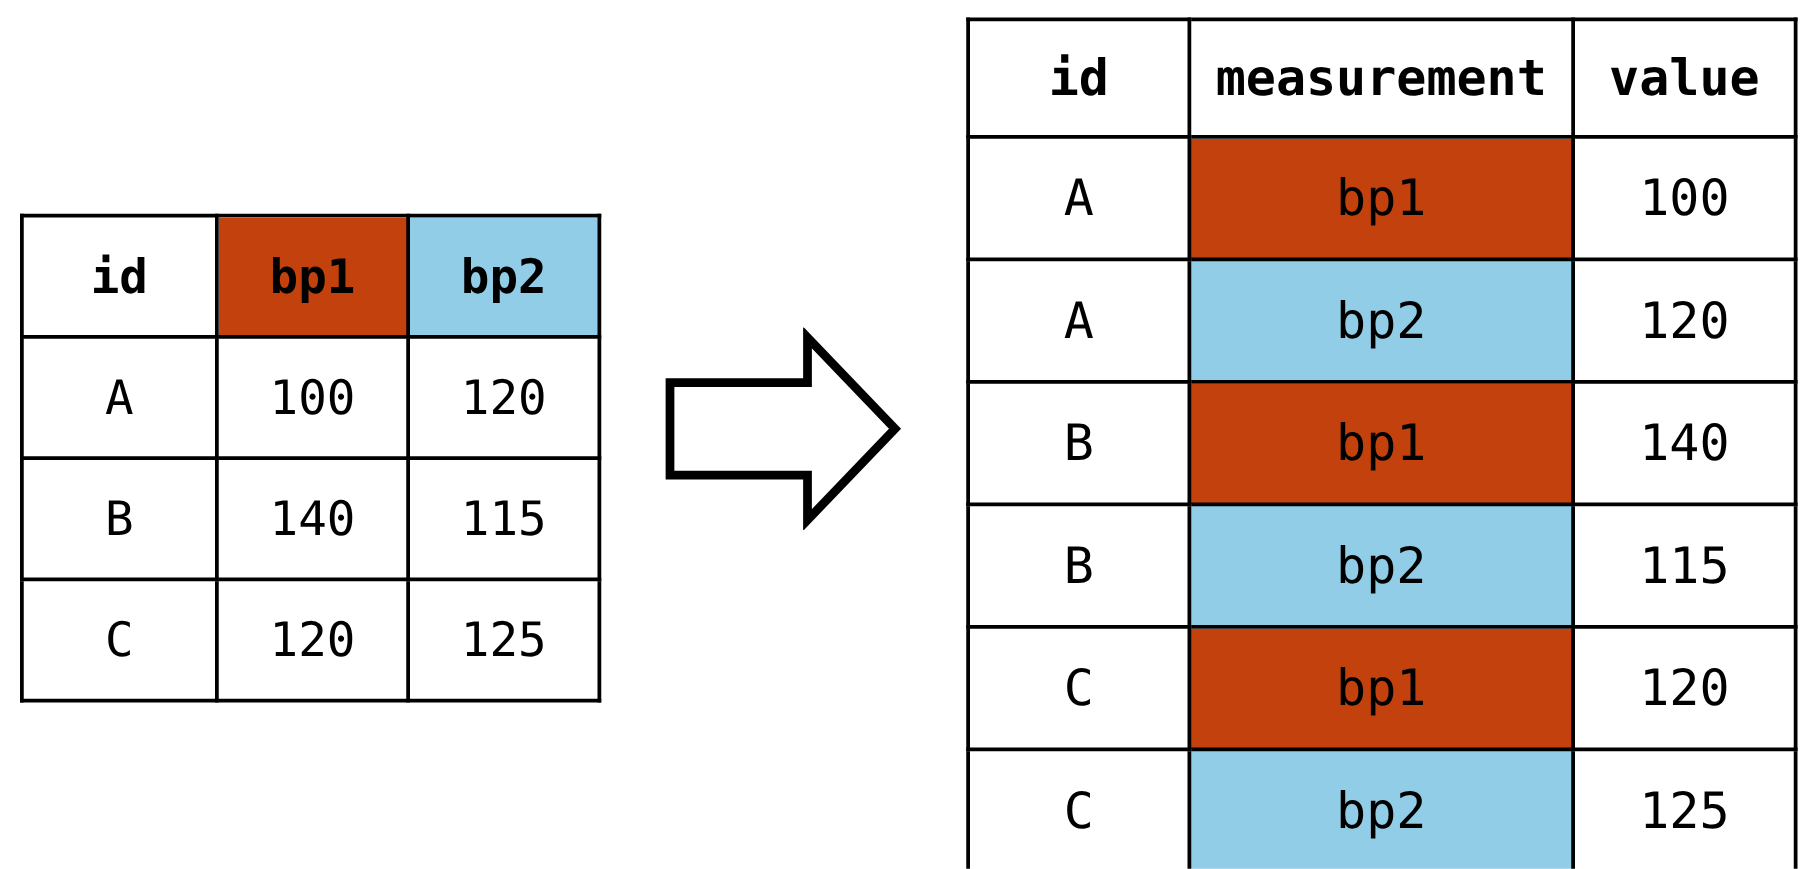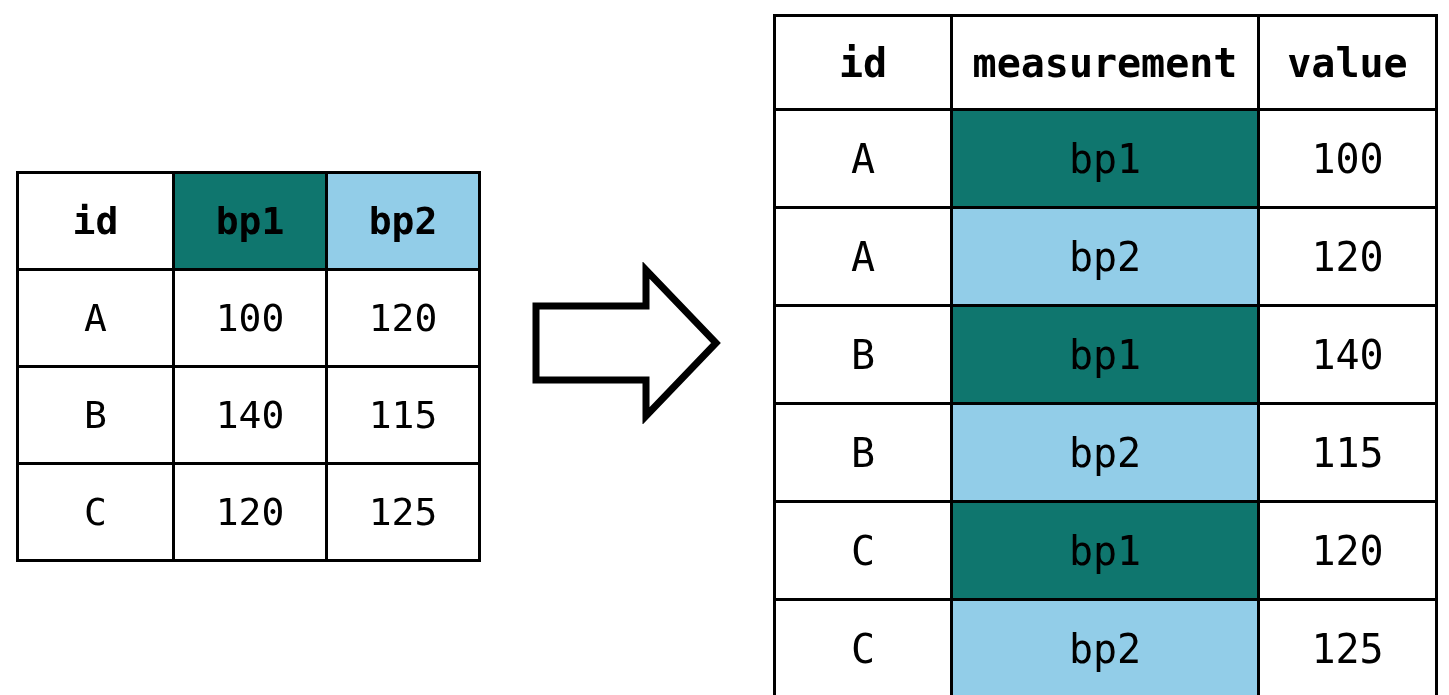--- a/index.html
+++ b/index.html
@@ -58,21 +58,21 @@
     height: 664px;
     font-size: 40px;
   }
   #long-table col.c-id   { width: 177px; }
   #long-table col.c-meas { width: 307px; }
   #long-table col.c-val  { width: 178px; }
   #long-table th { height: 91px; }
   #long-table td { height: 95px; }
 
   
-  .fill-bp1 { background-color: #0f766e; }
+  .fill-bp1 { background-color: #c2410c; }
   .fill-bp2 { background-color: #92CDE8; }
 
   
   #transform-arrow {
     position: absolute;
     left: 528px;
     top: 262px;
     width: 196px;
     height: 162px;
   }

